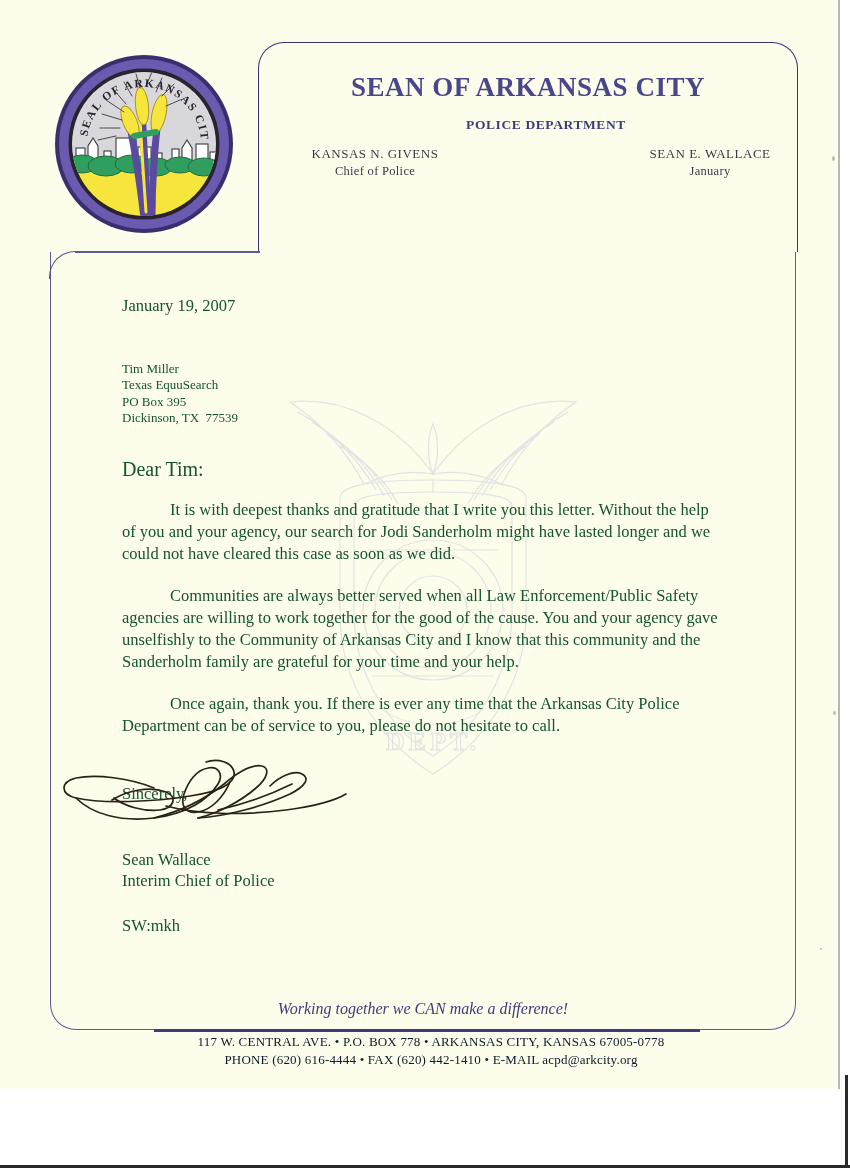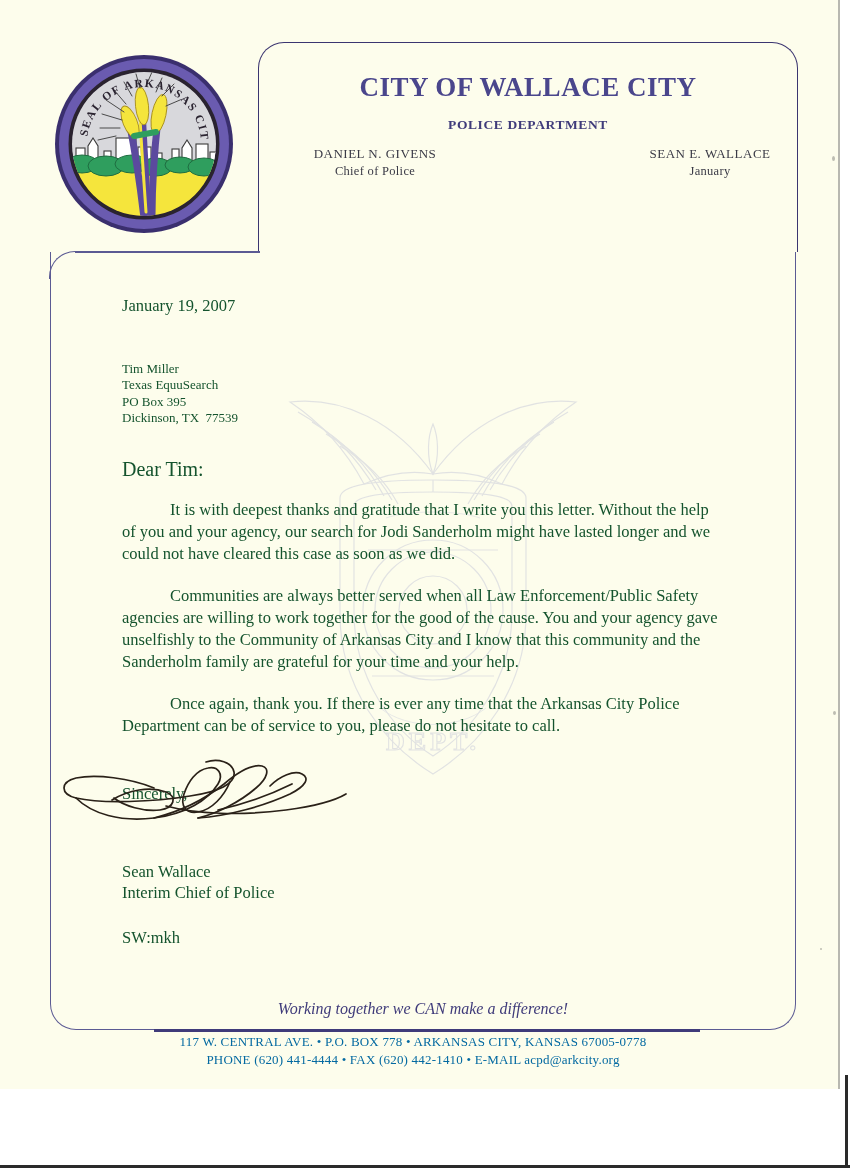--- a/index.html
+++ b/index.html
@@ -120,20 +120,21 @@
   }
   .dept-title {
     position: absolute;
     left: 258px; top: 117px;
     width: 540px;
     text-align: center;
     font-size: 13.5px;
     font-weight: bold;
     letter-spacing: 0.6px;
     color: #3f3b7a;
+    padding-left: 18px;
   }
   .officer {
     position: absolute;
     text-align: center;
     color: #3a3a46;
   }
   .officer .name {
     font-size: 13px;
     letter-spacing: 0.5px;
   }
@@ -177,21 +178,21 @@
   .para {
     margin-top: 20px;
     font-size: 16.5px;
     line-height: 1.33;
     text-indent: 48px;
     text-align: left;
     width: 598px;
   }
   .closing { margin-top: 50px; font-size: 16.5px; }
   .signer {
-    margin-top: 58px;
+    margin-top: 46px;
     font-size: 16.5px;
     line-height: 1.3;
   }
   .initials { margin-top: 26px; font-size: 16.5px; }
 
   
   .signature {
     position: absolute;
     left: 58px; top: 756px;
     width: 310px;
@@ -215,24 +216,24 @@
   .footer-rule {
     position: absolute;
     left: 154px; top: 1029px;
     width: 546px;
     height: 2.5px;
     background: #3f3b7a;
     z-index: 4;
   }
   .footer-lines {
     position: absolute;
-    left: 40px; top: 1033px;
+    left: 58px; top: 1033px;
     width: 746px;
     text-align: center;
-    color: #0369a1;
+    color: #0f172a;
     font-size: 13px;
     line-height: 1.38;
     letter-spacing: 0.2px;
     z-index: 4;
   }
 </style>
 </head>
 <body>
 
 <div id="page">
@@ -316,25 +317,25 @@
           <path d="M104 40 L110 26"></path>
       </g>
       <path d="M82 84 L104 80" stroke="#2f9e5e" stroke-width="6" fill="none" stroke-linecap="round"></path>
     </g>
     <circle cx="92" cy="92" r="74" fill="none" stroke="#2a2330" stroke-width="3"></circle>
     <text font-family="'Liberation Serif', serif" font-size="11.5" font-weight="bold" fill="#2a2330" letter-spacing="1.6">
       <textPath href="#rimPath" startOffset="4%">SEAL OF ARKANSAS CITY, KANSAS</textPath>
     </text>
   </svg>
 
-  <div class="org-title">CITY OF WALLACE CITY</div>
+  <div class="org-title">SEAN OF ARKANSAS CITY</div>
   <div class="dept-title">POLICE DEPARTMENT</div>
 
   <div class="officer officer-left">
-    <div class="name">DANIEL N. GIVENS</div>
+    <div class="name">KANSAS N. GIVENS</div>
     <div class="role">Chief of Police</div>
   </div>
   <div class="officer officer-right">
     <div class="name">SEAN E. WALLACE</div>
     <div class="role">January</div>
   </div>
 
   <svg class="watermark" viewBox="0 0 330 420">
     <g fill="none" stroke="#b9bcd4" stroke-width="1.2">
 
@@ -402,16 +403,16 @@
       <path d="M140 62 C 170 60 206 50 232 38 C 248 30 252 22 244 18 C 236 14 222 20 212 30"></path>
       <path d="M160 54 C 186 48 214 38 234 28"></path>
       <path d="M108 50 C 138 58 182 60 228 54 C 258 50 278 44 288 38"></path>
     </g>
   </svg>
 
   <div class="tagline">Working together we CAN make a difference!</div>
   <div class="footer-rule"></div>
   <div class="footer-lines">
     <div>117 W. CENTRAL AVE. • P.O. BOX 778 • ARKANSAS CITY, KANSAS 67005-0778</div>
-    <div>PHONE (620) 441-4444 • FAX (620) 442-1410 • E-MAIL acpd@arkcity.org</div>
+    <div>PHONE (620) 616-4444 • FAX (620) 442-1410 • E-MAIL acpd@arkcity.org</div>
   </div>
 
 </div>
 
 </body></html>

